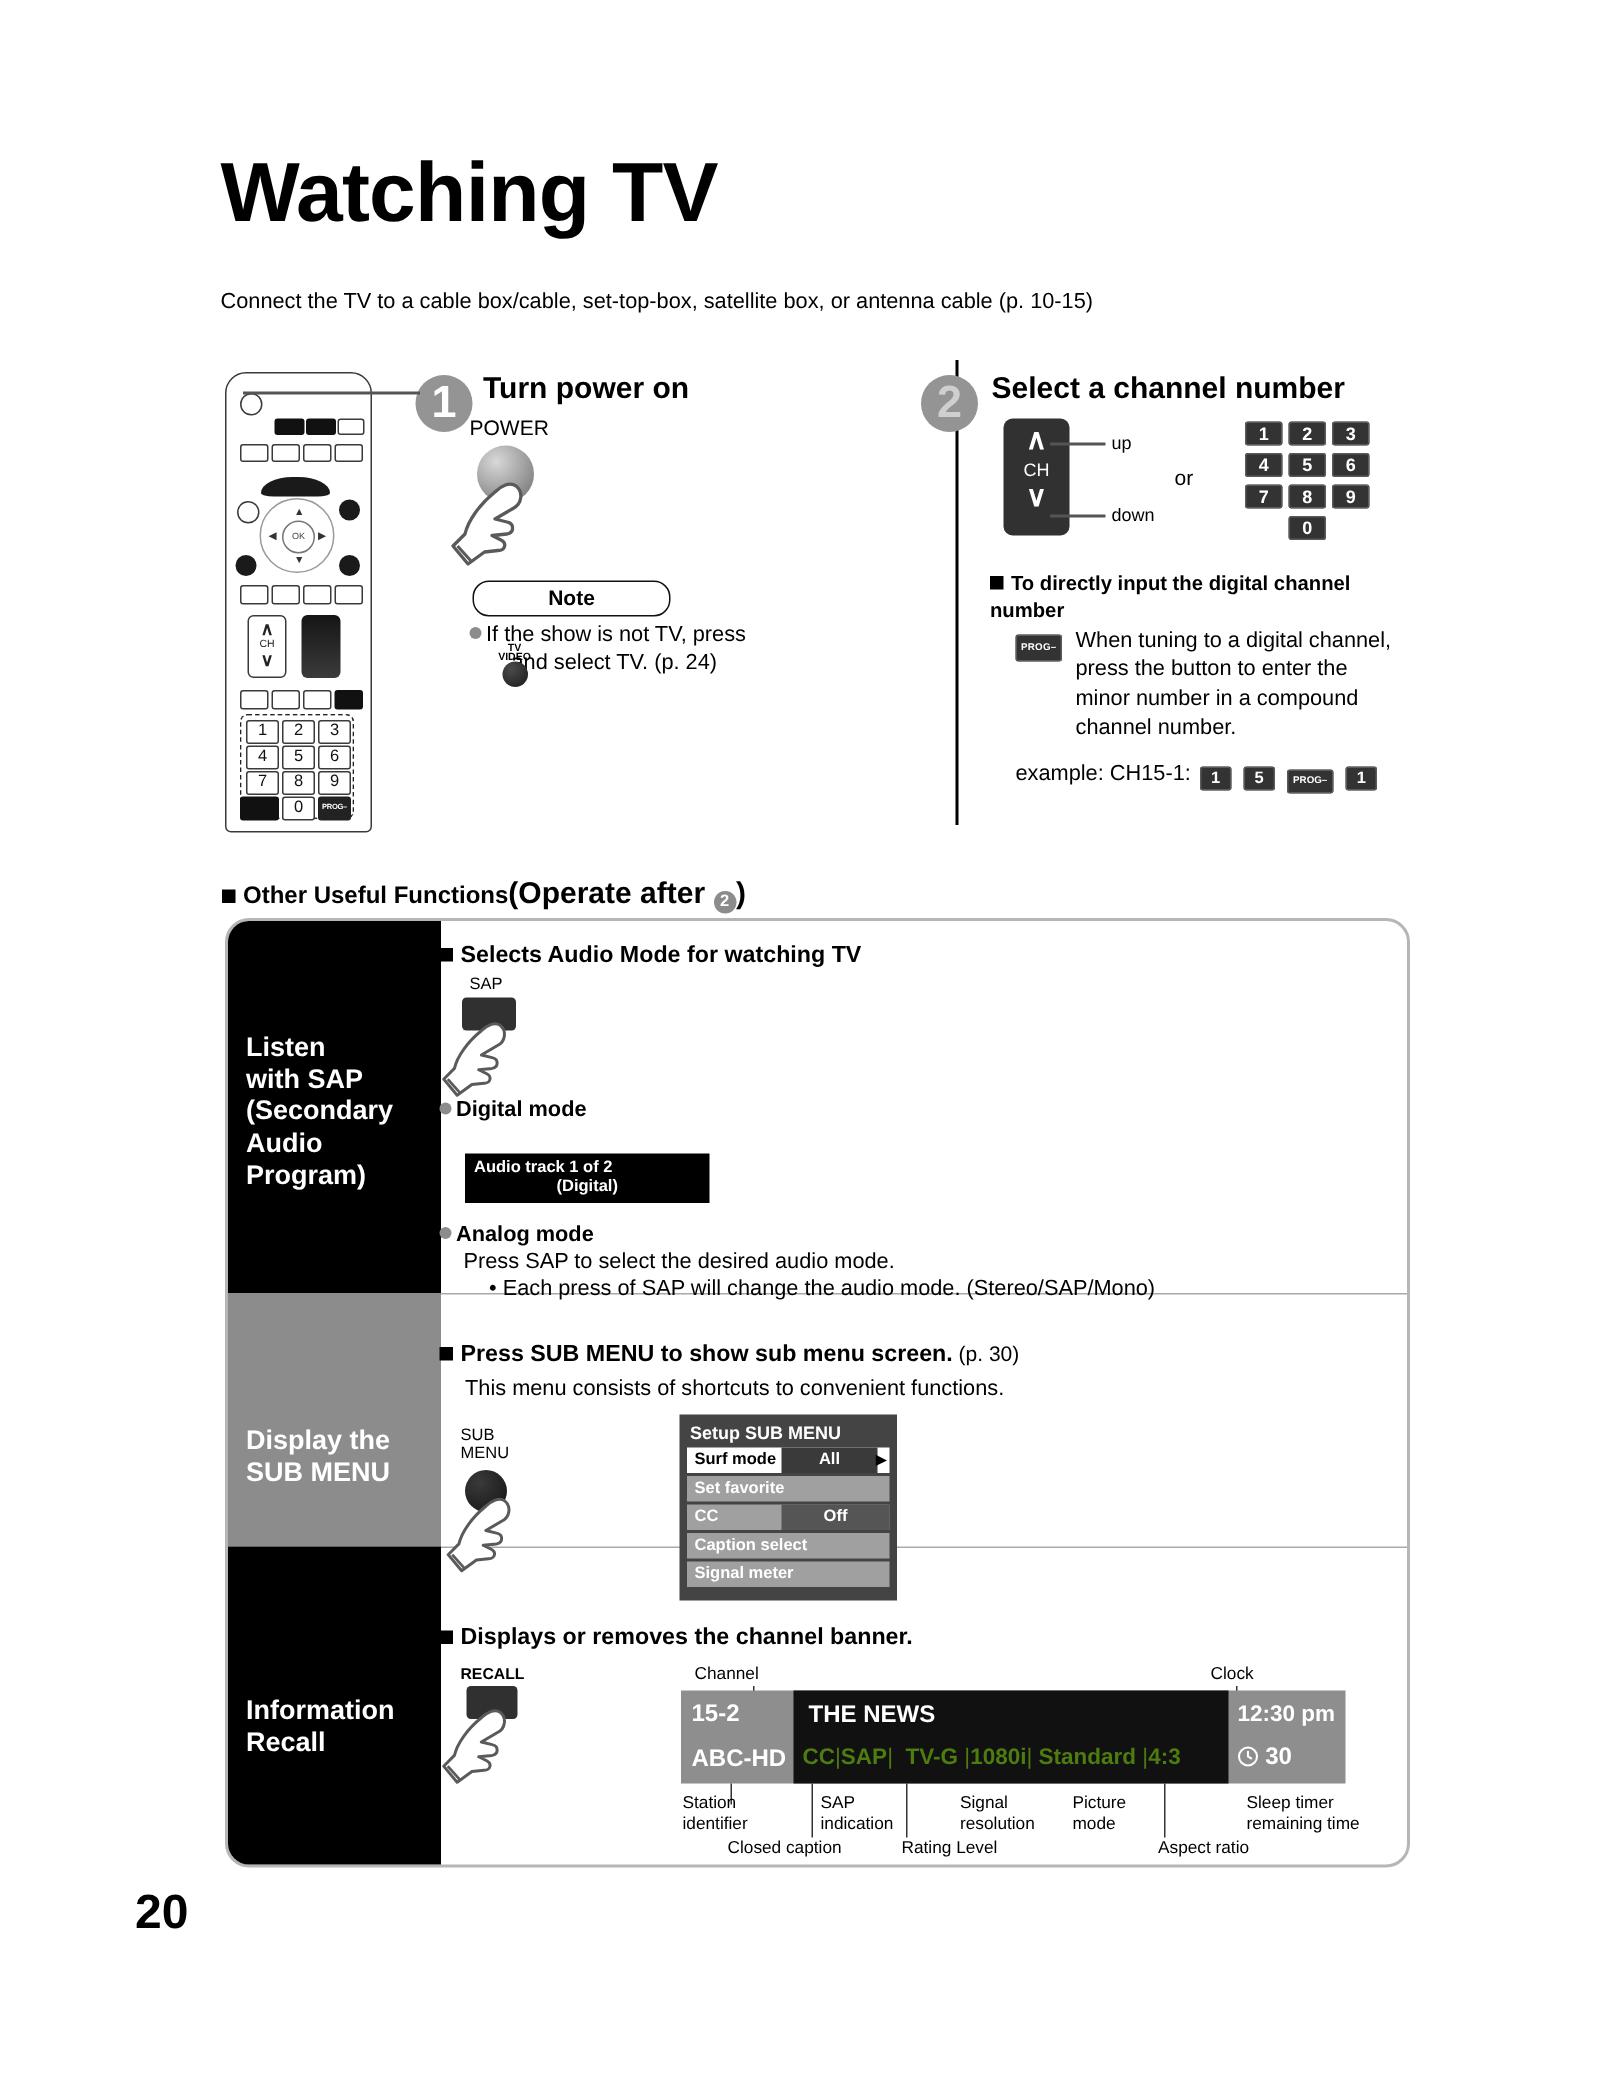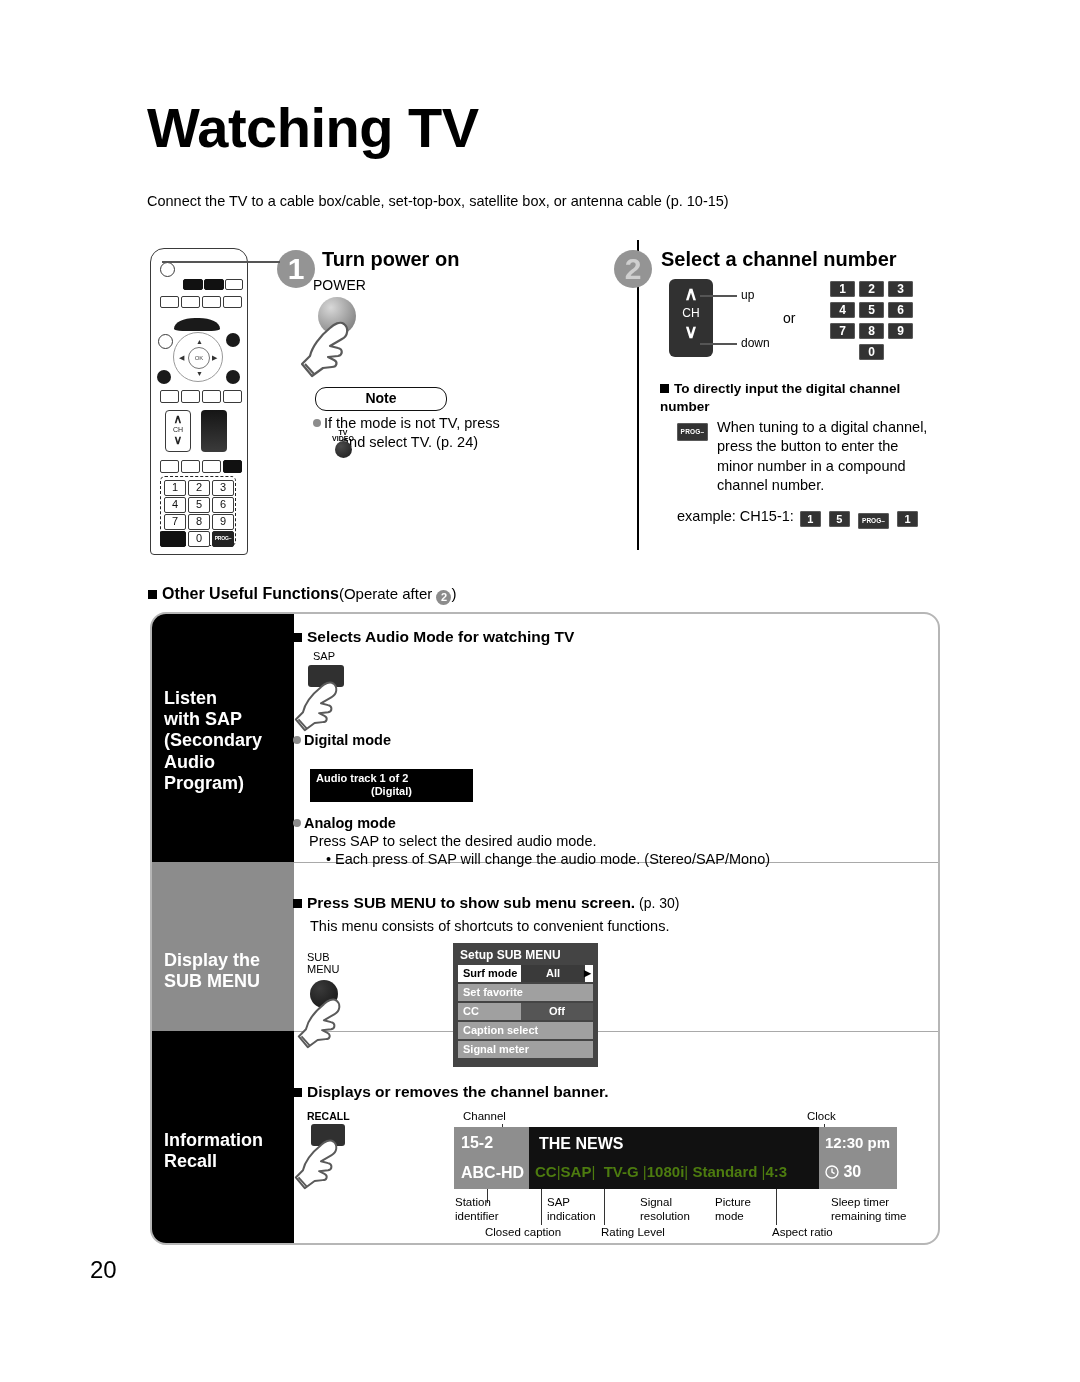--- a/index.html
+++ b/index.html
@@ -149,21 +149,21 @@
     display:inline-block;width:21px;height:16px;background:#333;color:#fff;border-radius:2px;
     font-size:11px;font-weight:bold;text-align:center;line-height:16px;vertical-align:-2px;
     box-shadow:inset 0 0 0 1px #5a5a5a;margin:0 2px;
   }
   .exkey.wide{width:31px;font-size:6.5px;}
 
   
   #ouf{
     position:absolute;left:148px;top:585px;font-size:16px;font-weight:bold;
   }
-  #ouf .norm{font-weight:normal;font-size:15px;}
+  #ouf .norm{font-weight:bold;font-size:20px;}
   .inlinecirc{
     display:inline-block;width:15px;height:15px;border-radius:50%;background:#8c8c8c;
     color:#fff;font-size:11px;font-weight:bold;text-align:center;line-height:15px;
     vertical-align:-2px;
   }
 
   
   #panel{
     position:absolute;left:150px;top:612px;width:790px;height:633px;
     border:2px solid #b6b6b6;border-radius:16px;background:#fff;
@@ -246,21 +246,21 @@
   #banner .br{
     position:absolute;right:0;top:0;width:78px;height:62px;color:#fff;font-weight:bold;
     text-align:left;padding-left:6px;box-sizing:border-box;
   }
   #banner .clock{font-size:15px;line-height:31px;}
   #banner .sleep{font-size:16px;line-height:28px;}
   .callout{position:absolute;font-size:11.5px;line-height:1.18;}
   .cline{position:absolute;background:#333;width:1px;}
 
   #pagenum{
-    position:absolute;left:90px;top:1256px;font-size:24px;
+    position:absolute;left:90px;top:1256px;font-size:32px;font-weight:bold;
   }
 </style>
 </head>
 <body>
 
 <div class="page">
 
   <div id="title">Watching TV</div>
   <div id="intro">Connect the TV to a cable box/cable, set-top-box, satellite box, or antenna cable (p. 10-15)</div>
 
@@ -336,21 +336,21 @@
   <div id="power-label">POWER</div>
   <div id="power-knob"></div>
   <svg class="hand" style="left:300px;top:318px;" width="58" height="62" viewBox="0 0 58 62">
     <path d="M44,6 C49,10 48,18 42,21 L30,28 L38,30 C43,31 43,37 38,38 L28,39 L34,42 C38,44 37,49 32,49 L23,50
              L12,58 L2,46 L10,38 C12,29 20,18 30,10 C34,6 40,3 44,6 Z" fill="#ffffff" stroke="#5a5a5a" stroke-width="2.2" stroke-linejoin="round"></path>
     <path d="M14,56 L5,46" stroke="#5a5a5a" stroke-width="2" fill="none"></path>
   </svg>
 
   <div id="note-pill">Note</div>
   <div id="note-text">
-    <span class="gbullet"></span><span>If the mode is not TV, press</span><br>
+    <span class="gbullet"></span><span>If the show is not TV, press</span><br>
     <span style="display:inline-block;width:28px;"></span><span>and select TV. (p. 24)</span>
   </div>
   <div id="tvvideo-glyph">
     <span>TV</span><br><span>VIDEO</span>
   </div>
   <div id="tvvideo-knob"></div>
 
   <div id="chbtn">
     <div class="cv">∧</div>
     <div class="cc">CH</div>

